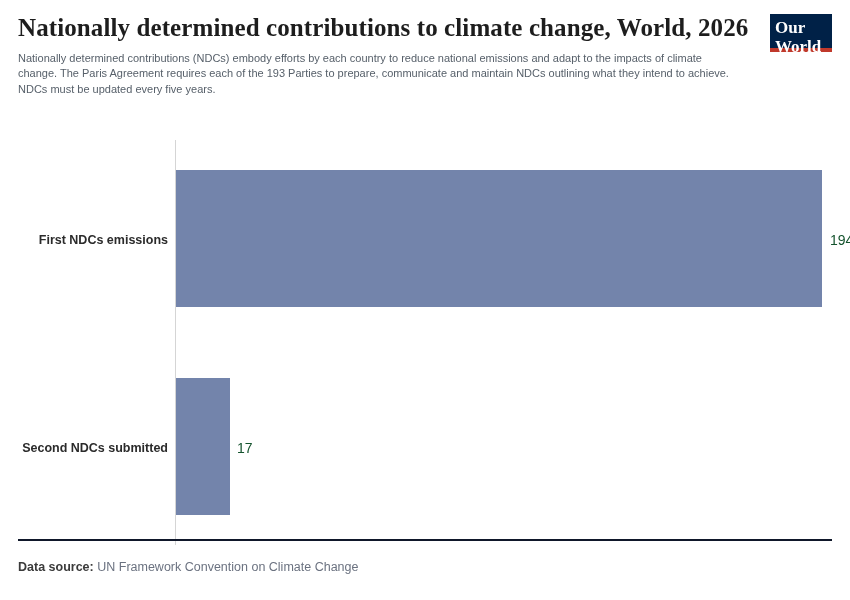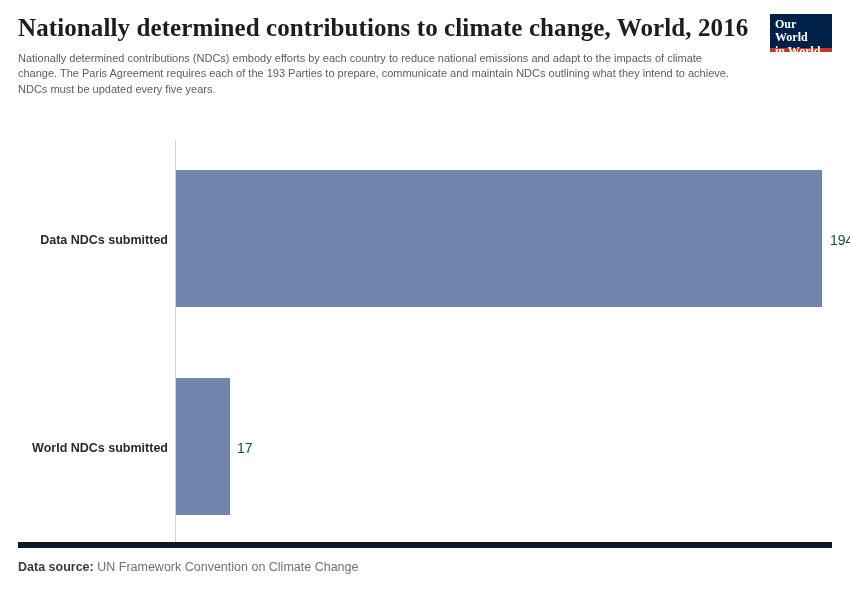--- a/index.html
+++ b/index.html
@@ -47,21 +47,21 @@
   .logo {
     position: absolute;
     top: 0px;
     right: 0px;
     width: 62px;
     height: 38px;
     background: #002147;
     color: #ffffff;
     font-family: "Liberation Serif", serif;
     font-weight: 700;
-    font-size: 12px;
+    font-size: 17px;
     line-height: 1.12;
     text-align: left;
     padding: 4px 5px 0 5px;
     box-sizing: border-box;
     border-bottom: 4px solid #c0392b;
   }
   .logo-line { display: block; }
 
   
   .chart {
@@ -106,22 +106,22 @@
     white-space: nowrap;
   }
 
   
   .footer {
     position: absolute;
     left: 18px;
     right: 18px;
     bottom: 14px;
     height: 26px;
-    border-top: 6px solid #0f172a;
-    padding-top: 12px;
+    border-top: 2px solid #0f172a;
+    padding-top: 19px;
     font-size: 12.5px;
     color: #6b7280;
     display: flex;
     justify-content: space-between;
     align-items: flex-start;
   }
   .footer-left strong {
     color: #3b3b3b;
     font-weight: 700;
   }
@@ -129,40 +129,40 @@
     color: #6b7280;
   }
   .footer-right .sep { color: #b7bcc4; }
 </style>
 </head>
 <body>
 
 <div class="page">
 
   <div class="header">
-    <h1 class="title">Nationally determined contributions to climate change, World, 2016</h1>
+    <h1 class="title">Nationally determined contributions to climate change, World, 2026</h1>
     <p class="subtitle">Nationally determined contributions (NDCs) embody efforts by each country to reduce national emissions and adapt to the impacts of climate change. The Paris Agreement requires each of the 193 Parties to prepare, communicate and maintain NDCs outlining what they intend to achieve. NDCs must be updated every five years.</p>
 
     <div class="logo">
       <span class="logo-line">Our World</span>
       <span class="logo-line">in World</span>
     </div>
   </div>
 
   <div class="chart">
     <div class="axis-line"></div>
 
     <div class="bar-row" style="top:0px;">
-      <div class="bar-label" style="top:93px;">Data NDCs submitted</div>
+      <div class="bar-label" style="top:93px;">First NDCs emissions</div>
       <div class="bar" style="top:30px; width:646px; height:137px;"></div>
       <div class="bar-value" style="left:812px; top:92px;">194</div>
     </div>
 
     <div class="bar-row" style="top:200px;">
-      <div class="bar-label" style="top:101px;">World NDCs submitted</div>
+      <div class="bar-label" style="top:101px;">Second NDCs submitted</div>
       <div class="bar" style="top:38px; width:54px; height:137px;"></div>
       <div class="bar-value" style="left:219px; top:100px;text-align:center;">17</div>
     </div>
   </div>
 
   <div class="footer">
     <div class="footer-left">
       <strong>Data source:</strong>
       <span>UN Framework Convention on Climate Change</span>
     </div>

